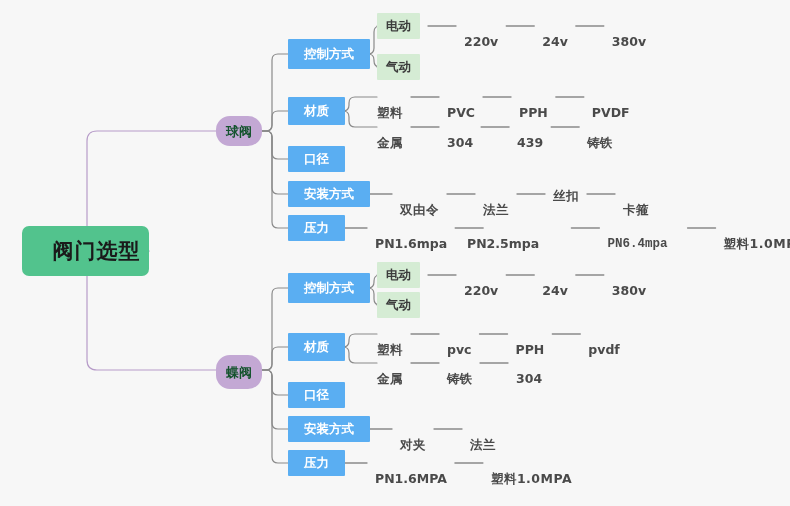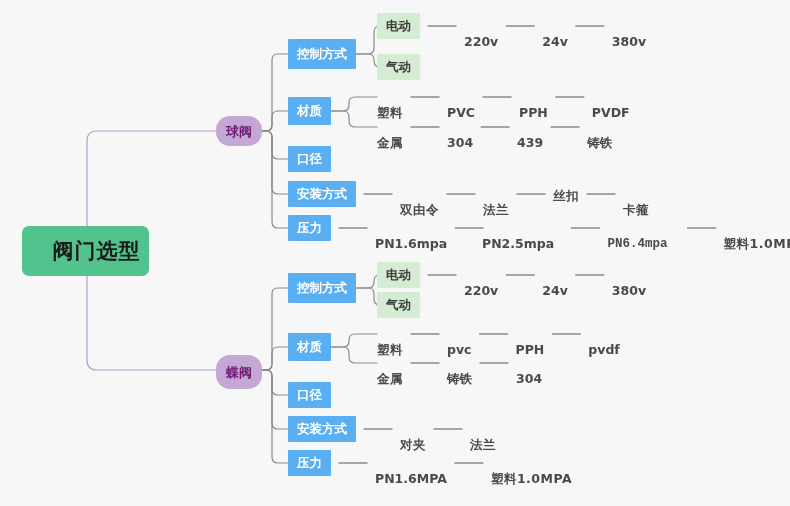--- a/index.html
+++ b/index.html
@@ -44,32 +44,32 @@
     color: #1a1a1a;
     font-size: 21px;
     font-weight: bold;
     padding: 0 14px;
     letter-spacing: 1px;
   }
   
   .n-l1 {
     background: #c3a8d4;
     border-radius: 14px;
-    color: #701a75;
+    color: #14532d;
     font-size: 13px;
     font-weight: bold;
     padding: 0 12px;
   }
   
   .n-l2 {
     background: #5aaef2;
     color: #ffffff;
     font-size: 12.5px;
     font-weight: bold;
-    padding: 0 9px;
+    padding: 0 16px;
     border-radius: 1px;
   }
   
   .n-l3 {
     background: #d5ecd4;
     color: #3c3c3c;
     font-size: 12.5px;
     font-weight: bold;
     padding: 0 9px;
     border-radius: 1px;
@@ -157,21 +157,21 @@
     <div class="node n-text" style="left: 517.094px; top: 117px; height: 20px;">439</div>
     <div class="node n-text" style="left: 587.188px; top: 117px; height: 20px;">铸铁</div>
     <div class="node n-l2" style="left: 288px; top: 146px; height: 26px;">口径</div>
     <div class="node n-l2" style="left: 288px; top: 181px; height: 26px;">安装方式</div>
     <div class="node n-text cjk" style="left: 400px; top: 184px; height: 20px;">双由令</div>
     <div class="node n-text cjk" style="left: 483px; top: 184px; height: 20px;">法兰</div>
     <div class="node n-text cjk" style="left: 553px; top: 170px; height: 20px;">丝扣</div>
     <div class="node n-text cjk" style="left: 623px; top: 184px; height: 20px;">卡箍</div>
     <div class="node n-l2" style="left: 288px; top: 215px; height: 26px;">压力</div>
     <div class="node n-text" style="left: 375px; top: 218px; height: 20px;">PN1.6mpa</div>
-    <div class="node n-text" style="left: 482px; top: 218px; height: 20px;">PN2.5mpa</div>
+    <div class="node n-text" style="left: 467px; top: 218px; height: 20px;">PN2.5mpa</div>
     <div class="node n-text" style="left: 607.375px; top: 218px; height: 20px; font-family: Liberation Mono, monospace;">PN6.4mpa</div>
     <div class="node n-text cjk" style="left: 723.562px; top: 218px; height: 20px;">塑料1.0MPA</div>
     <div class="node n-l1" style="left: 216px; top: 355px; height: 34px; width: 46px;">蝶阀</div>
     <div class="node n-l2" style="left: 288px; top: 273px; height: 30px;">控制方式</div>
     <div class="node n-l3" style="left: 377px; top: 262px; height: 26px;">电动</div>
     <div class="node n-text" style="left: 464px; top: 265px; height: 20px;">220v</div>
     <div class="node n-text" style="left: 542.25px; top: 265px; height: 20px;">24v</div>
     <div class="node n-text" style="left: 611.797px; top: 265px; height: 20px;">380v</div>
     <div class="node n-l3" style="left: 377px; top: 292px; height: 26px;">气动</div>
     <div class="node n-l2" style="left: 288px; top: 333px; height: 28px;">材质</div>

